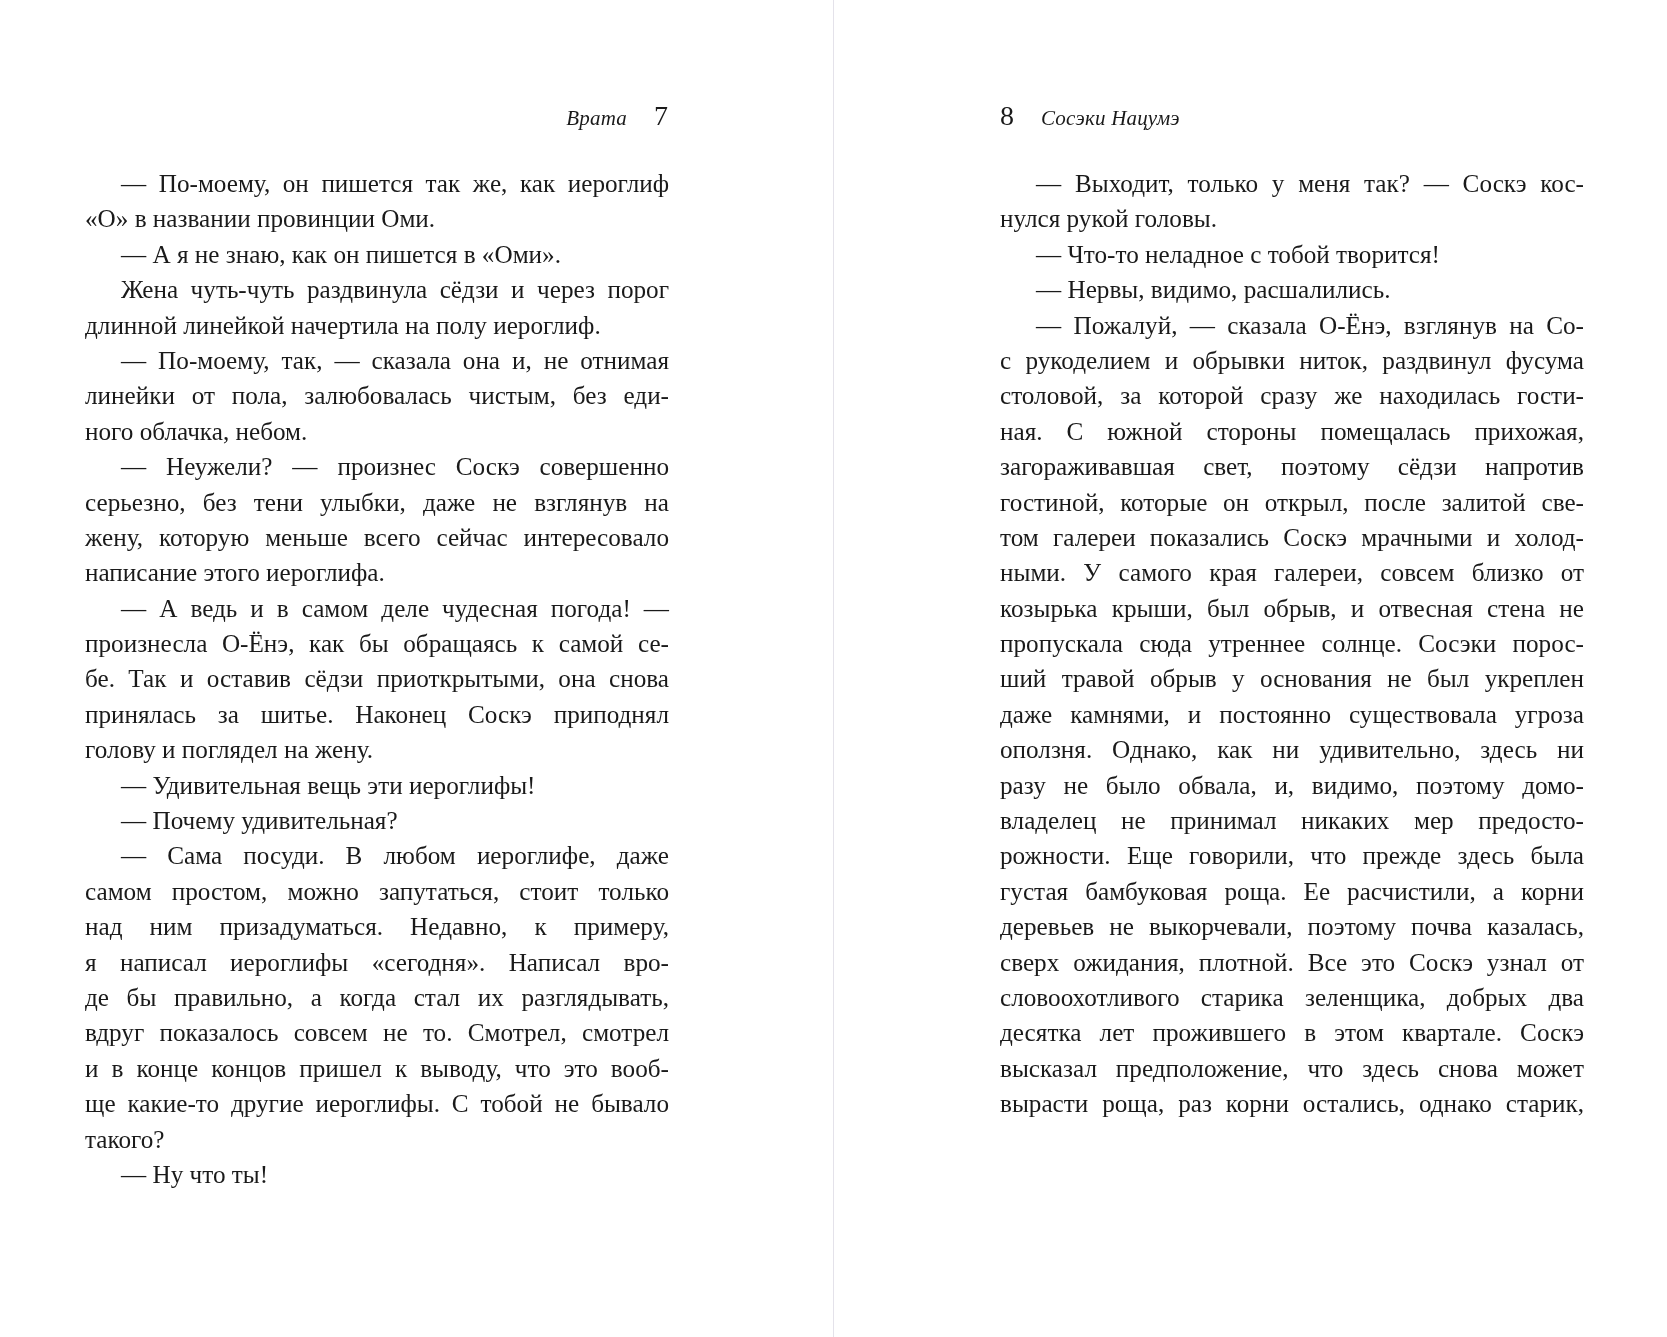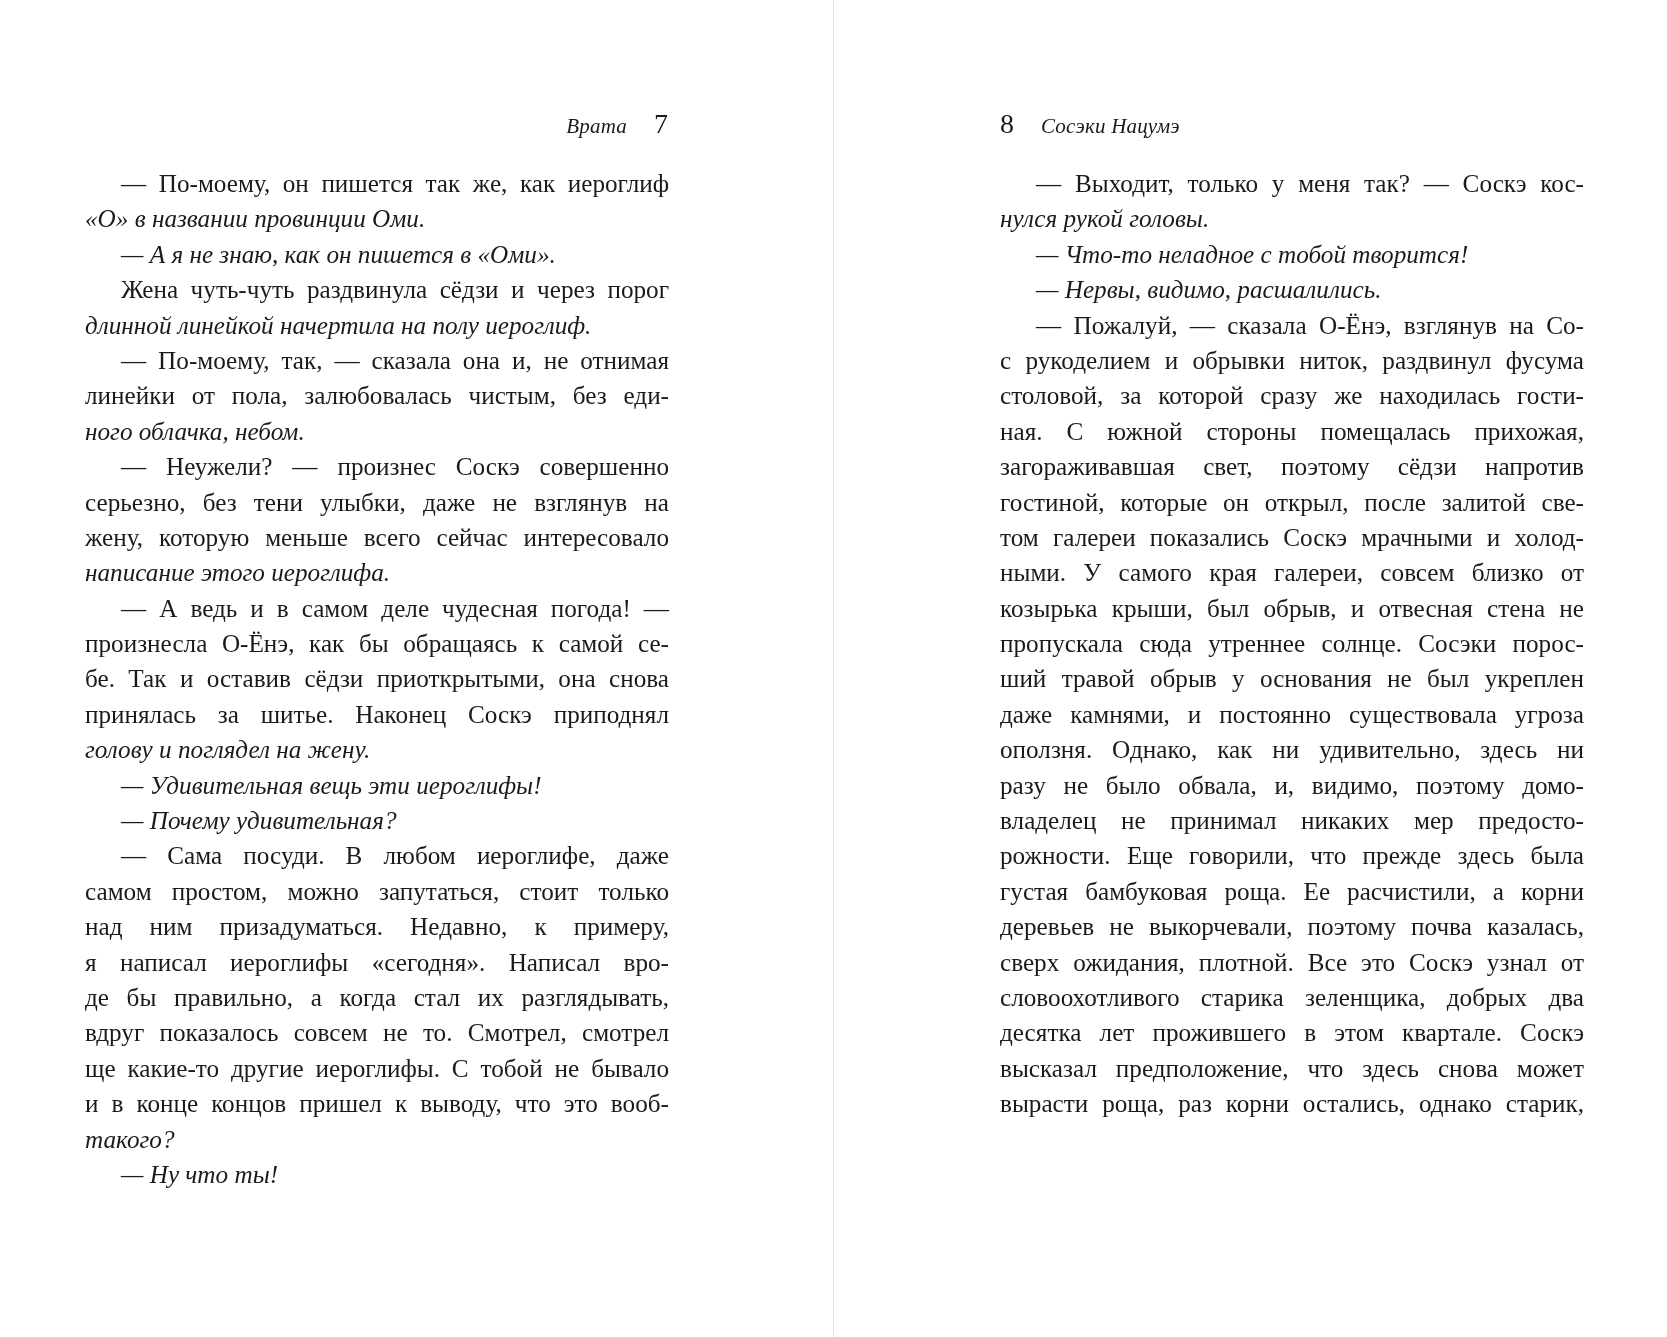--- a/index.html
+++ b/index.html
@@ -30,21 +30,21 @@
   .page {
     position: absolute;
     top: 0;
     height: 1337px;
   }
   .page.left { left: 0; width: 833px; }
   .page.right { left: 834px; width: 833px; }
 
   .running-head {
     position: absolute;
-    top: 108px;
+    top: 100px;
     height: 36px;
     display: flex;
     align-items: baseline;
     white-space: nowrap;
   }
   .page.left .running-head {
     right: 165px; 
   }
   .page.right .running-head {
     left: 166px; 
@@ -73,21 +73,21 @@
   .page.right .text-block { left: 166px; }
 
   .line {
     display: block;
     height: 35.4px;
     white-space: nowrap;
     text-align: justify;
     text-align-last: justify;
   }
   .line.indent { padding-left: 36px; }
-  .line.last { text-align-last: left; font-style: italic; }
+  .line.last { text-align-last: left; }
 </style>
 </head>
 <body>
 
 <div class="spread">
 
   <div class="page left">
     <div class="running-head">
       <span class="rh-title">Врата</span>
       <span class="rh-num">7</span>
@@ -111,22 +111,22 @@
         <span class="line">принялась за шитье. Наконец Соскэ приподнял</span>
         <span class="line last">голову и поглядел на жену.</span>
         <span class="line indent last">— Удивительная вещь эти иероглифы!</span>
         <span class="line indent last">— Почему удивительная?</span>
         <span class="line indent">— Сама посуди. В любом иероглифе, даже</span>
         <span class="line">самом простом, можно запутаться, стоит только</span>
         <span class="line">над ним призадуматься. Недавно, к примеру,</span>
         <span class="line">я написал иероглифы «сегодня». Написал вро-</span>
         <span class="line">де бы правильно, а когда стал их разглядывать,</span>
         <span class="line">вдруг показалось совсем не то. Смотрел, смотрел</span>
+        <span class="line">и в конце концов пришел к выводу, что это вооб-</span>
         <span class="line">ще какие-то другие иероглифы. С тобой не бывало</span>
-        <span class="line">и в конце концов пришел к выводу, что это вооб-</span>
         <span class="line last">такого?</span>
         <span class="line indent last">— Ну что ты!</span>
       </div>
   </div>
 
   <div class="gutter"></div>
 
   <div class="page right">
     <div class="running-head">
       <span class="rh-num">8</span>

